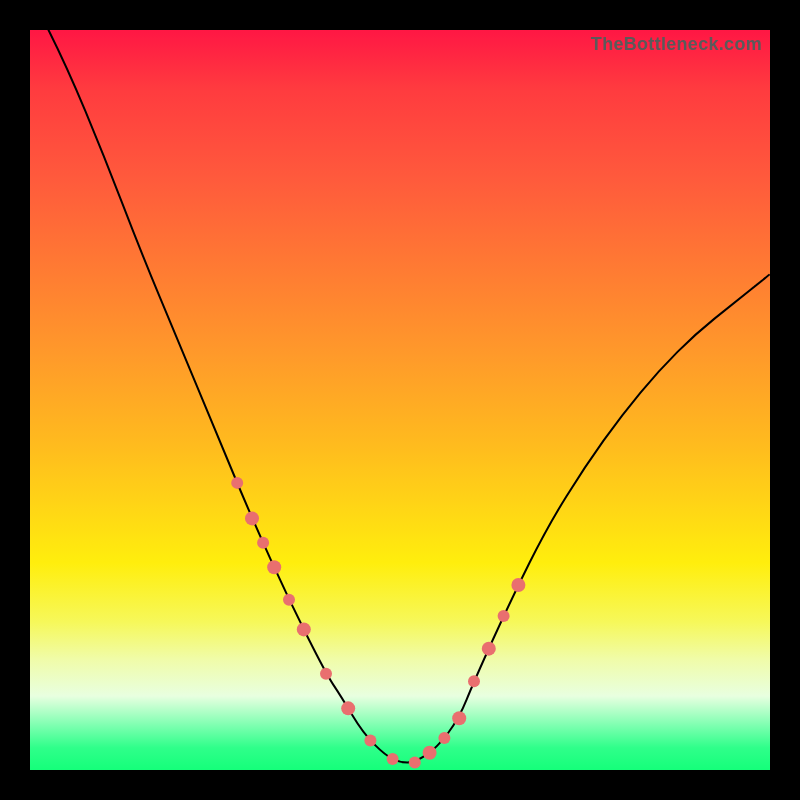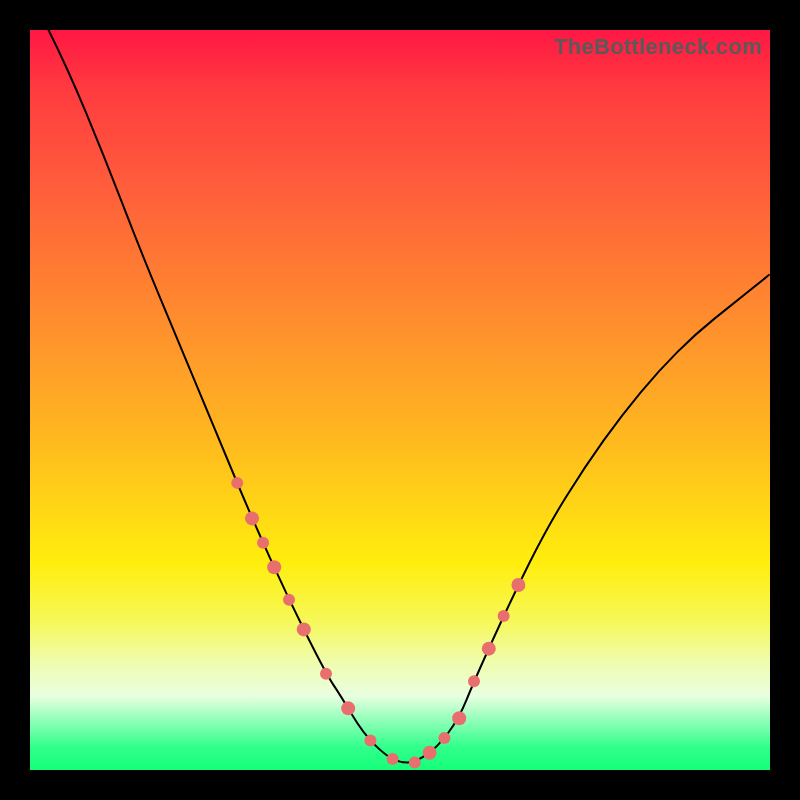--- a/index.html
+++ b/index.html
@@ -42,21 +42,21 @@
       #7dffb0 94%,
       #2fff8a 97%,
       #15ff7a 100%
     );
   }
   .watermark {
     position: absolute;
     top: 4px;
     right: 8px;
     color: #5a5a5a;
-    font-size: 22px;
+    font-size: 18px;
     font-weight: 600;
     letter-spacing: 0.3px;
     user-select: none;
   }
   svg.curve {
     position: absolute;
     top: 0;
     left: 0;
     width: 740px;
     height: 740px;

